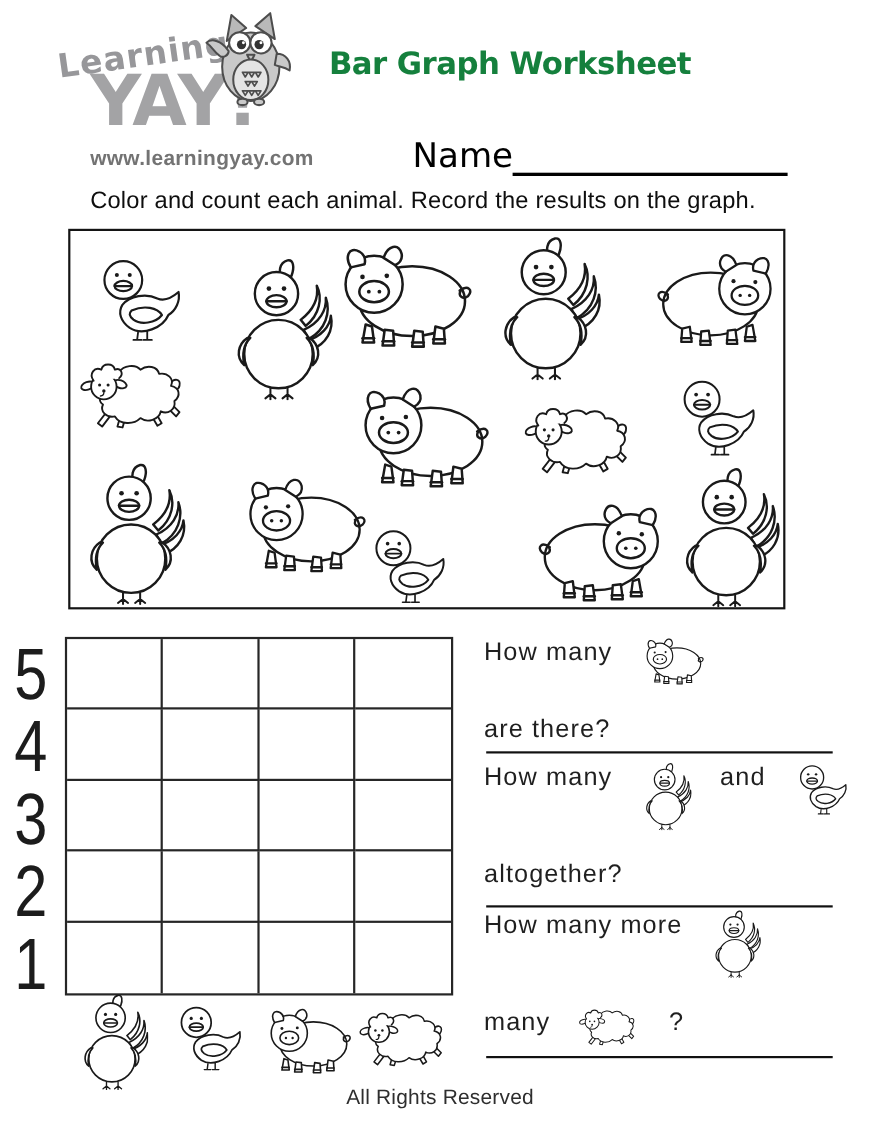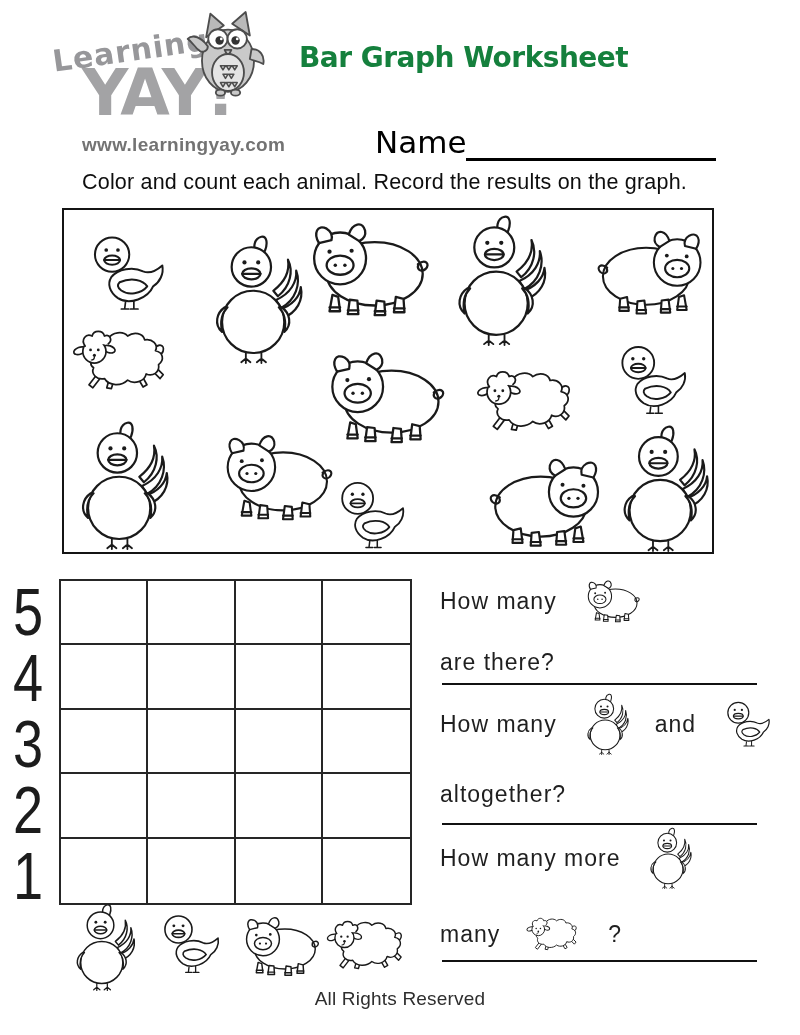--- a/index.html
+++ b/index.html
@@ -77,21 +77,21 @@
   .xicon-chicken { width:64px; height:88px; margin-top:2px; }
   .xicon-duck    { width:66px; height:66px; margin-top:10px; }
   .xicon-pig     { width:84px; height:62px; margin-top:14px; }
   .xicon-sheep   { width:86px; height:56px; margin-top:16px; }
 
   
   .questions { position:absolute; left:440px; top:575px; width:336px; height:400px; }
   .q-block { position:absolute; left:0; width:336px; }
   .q1 { top:4px; } .q2 { top:118px; } .q3 { top:252px; }
   .q-line {
-    display:flex; flex-wrap:wrap; align-items:center; column-gap:10px; row-gap:2px;gap:26px;
+    display:flex; flex-wrap:wrap; align-items:flex-start; column-gap:10px; row-gap:2px;gap:26px;
   }
   .q-text {
     font-size:23px; font-weight:300; letter-spacing:1px; color:#1f1f1f; white-space:nowrap;
   }
   .qicon-pig     { width:58px; height:44px; }
   .qicon-chicken { width:46px; height:62px; }
   .qicon-duck    { width:52px; height:50px; }
   .qicon-sheep   { width:56px; height:38px; }
   .answer-line { position:absolute; left:2px; width:315px; height:0; border-top:2.5px solid #111; }
   .a1 { top:108px; } .a2 { top:248px; } .a3 { top:385px; }

